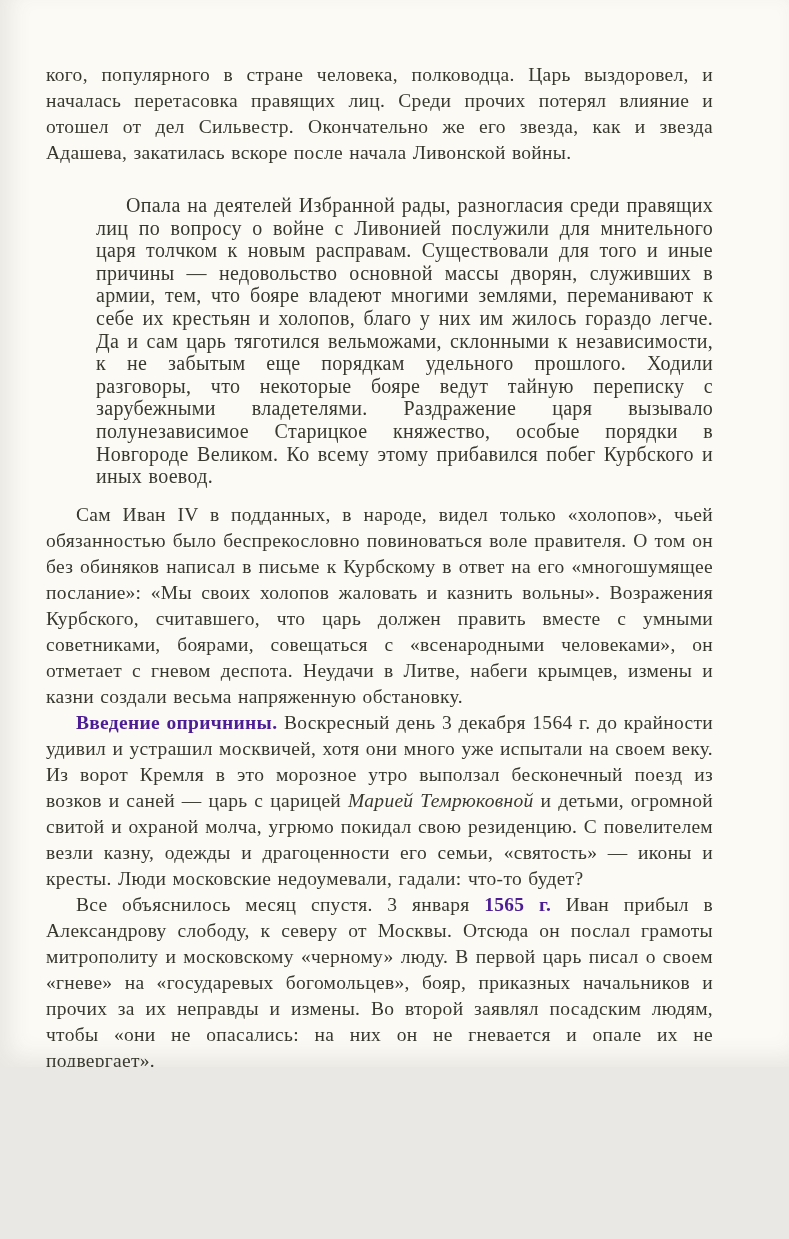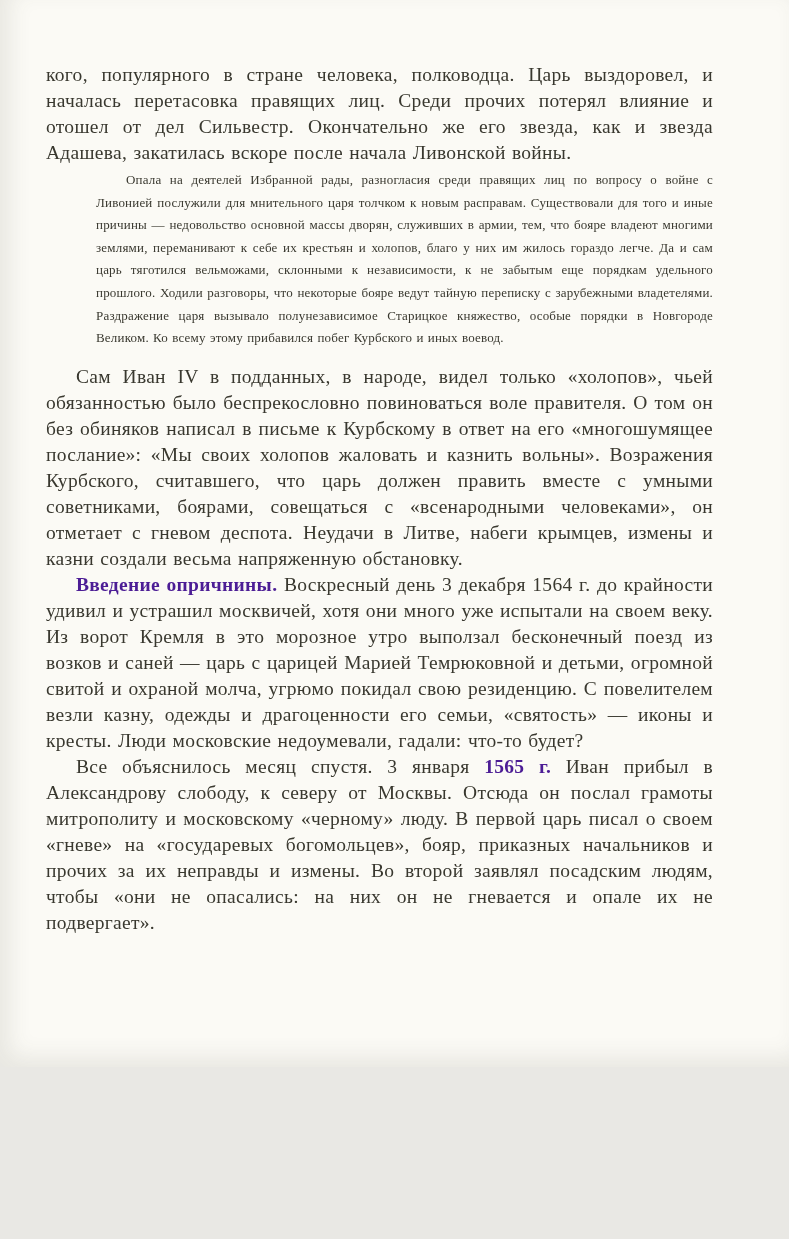--- a/index.html
+++ b/index.html
@@ -23,26 +23,26 @@
   .content p {
     margin: 0;
     text-align: justify;
     font-size: 19.5px;
     line-height: 26px;
     letter-spacing: 0.015em;
     word-spacing: 0.06em;
   }
   .content p.indent { text-indent: 30px; }
   .content p.petit {
-    margin: 3px 0 14px 50px;
-    font-size: 13px;
+    margin: 28px 0 14px 50px;
+    font-size: 20px;
     line-height: 22.6px;
   }
   .b { font-weight: bold; color: #4c1d95; }
-  .i { }
+  .i { font-style: italic; }
   .footer {
     position: absolute;
     right: 77px;
     top: 1138px;
     display: flex;
     align-items: baseline;
     gap: 14px;
     white-space: nowrap;
   }
   .footer-section {

